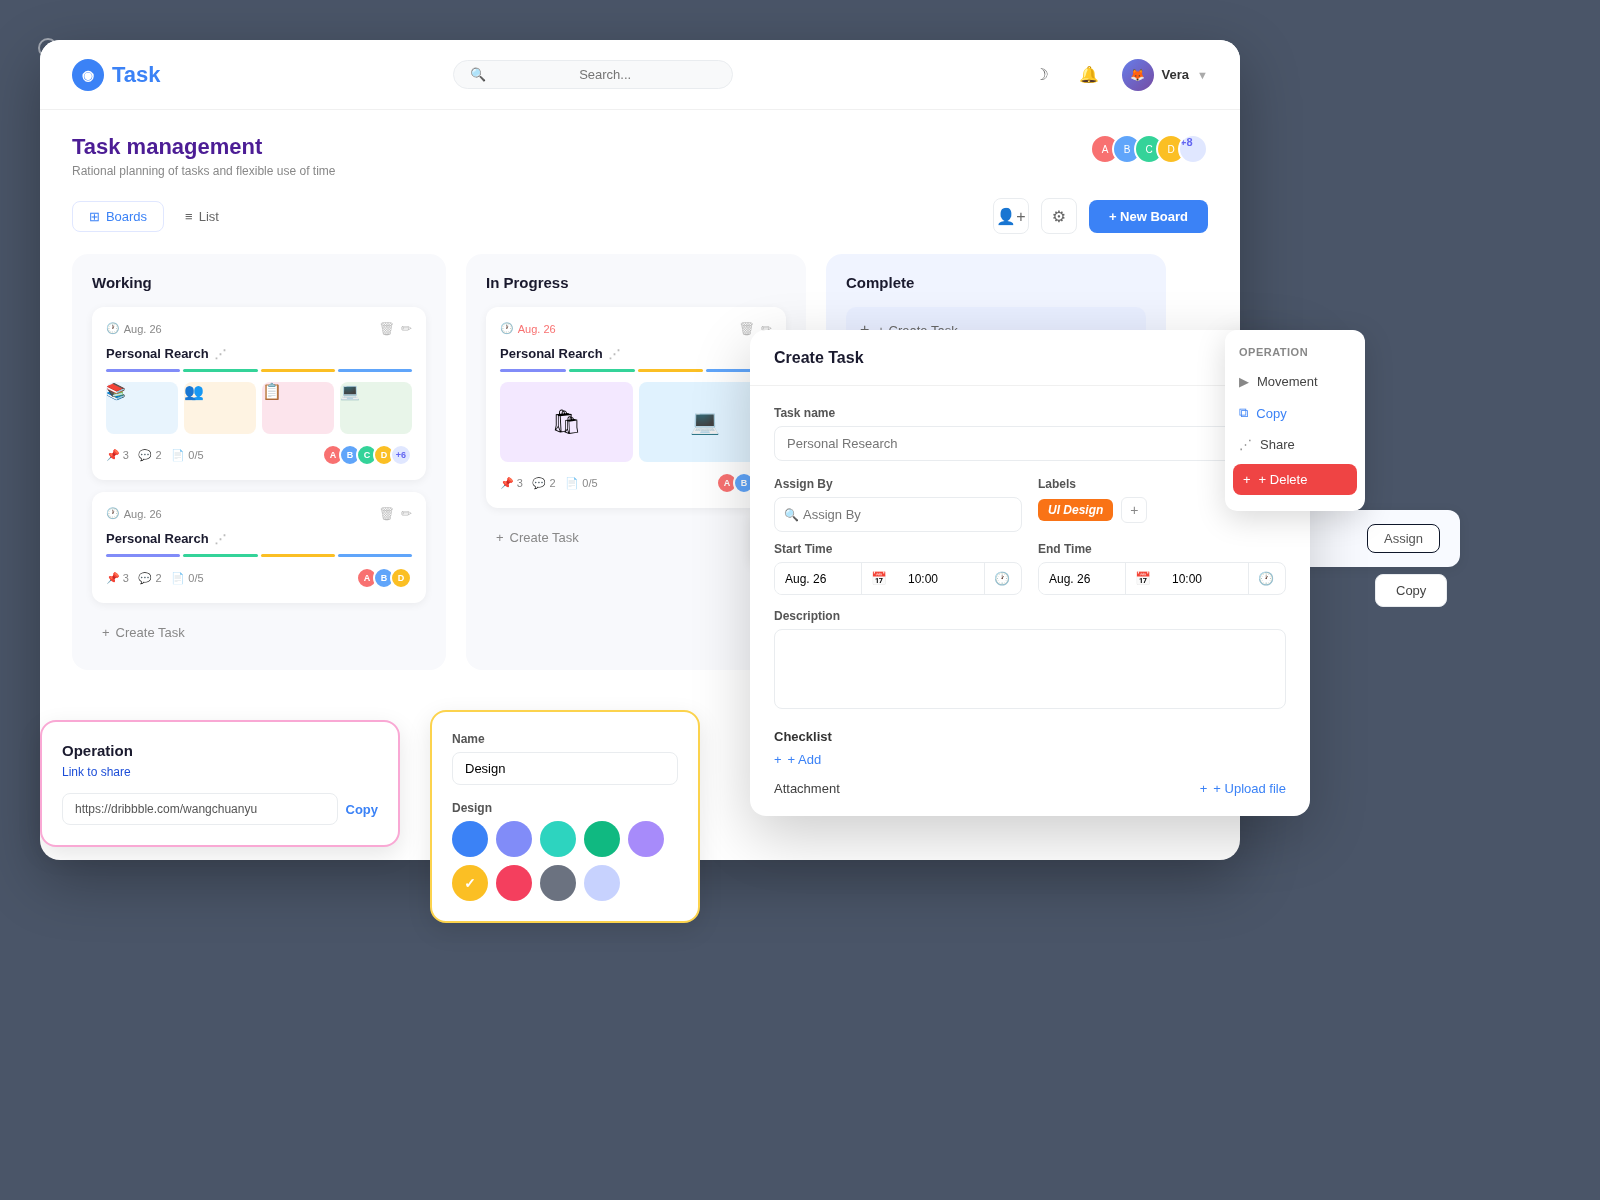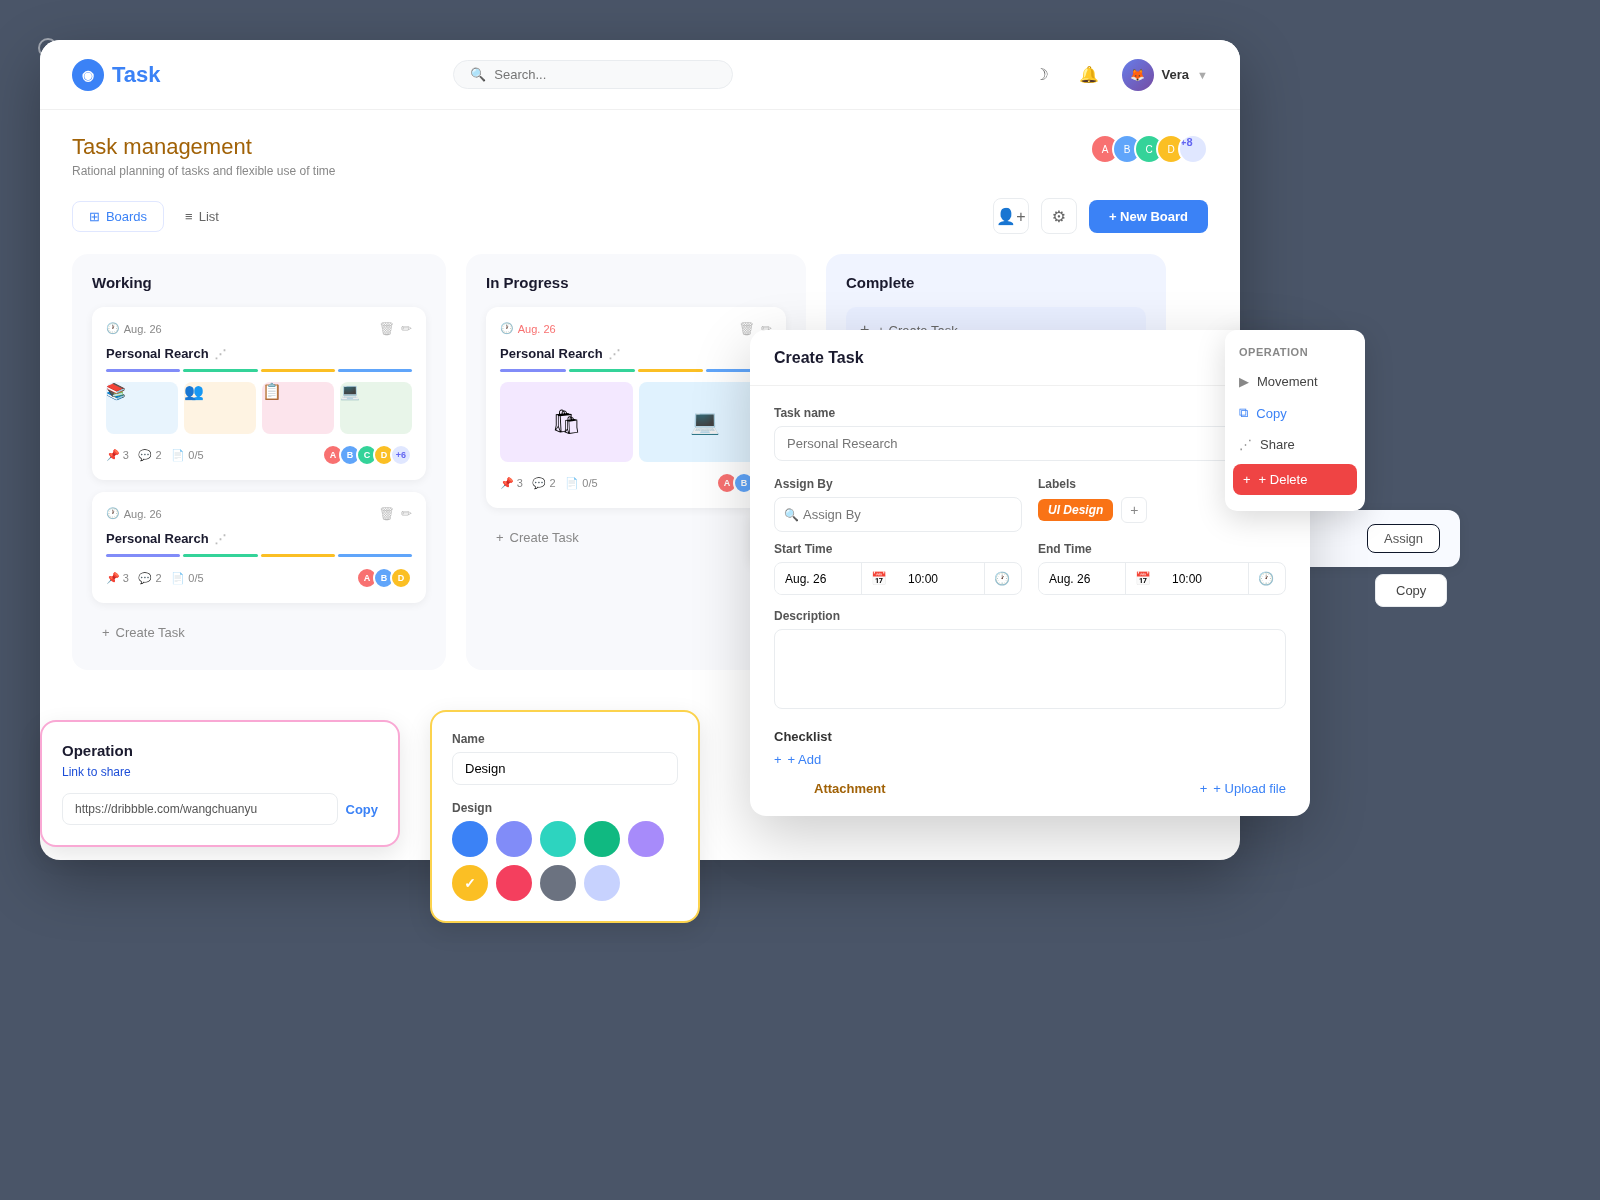--- a/index.html
+++ b/index.html
@@ -65,20 +65,21 @@
       width: 280px;
       gap: 8px;
     }
     .search-bar input {
       border: none;
       background: transparent;
       outline: none;
       font-size: 13px;
       color: #999;
       width: 100%;
+      text-align: center;
     }
     .header-actions {
       display: flex;
       align-items: center;
       gap: 16px;
     }
     .header-icon {
       width: 32px;
       height: 32px;
       display: flex;
@@ -113,22 +114,22 @@
       overflow: hidden;
     }
     .page-header {
       display: flex;
       align-items: flex-start;
       justify-content: space-between;
       margin-bottom: 20px;
     }
     .page-title {
       font-size: 22px;
-      font-weight: 400;
-      color: #a16207;
+      font-weight: 700;
+      color: #4c1d95;
     }
     .page-subtitle {
       font-size: 12px;
       color: #888;
       margin-top: 4px;
     }
     .avatar-group {
       display: flex;
       align-items: center;
     }
@@ -1006,21 +1007,21 @@
       <textarea class="description-area" style=""></textarea>
     </div>
     <div style="margin-bottom:14px;">
       <div class="checklist-label">Checklist</div>
       <button class="btn-add-item">
         <span>+</span>
         <span>+ Add</span>
       </button>
     </div>
     <div class="attachment-row">
-      <span style="font-size:13px;font-weight:700;color:#a16207;margin-left:40px;">Attachment</span>
+      <span style="font-size:13px;font-weight:400;color:#404040;">Attachment</span>
       <button class="btn-upload">
         <span>+</span>
         <span>+ Upload file</span>
       </button>
     </div>
   </div>
 </div>
 
 <div class="operation-panel">
   <div class="op-title">Operation</div>

